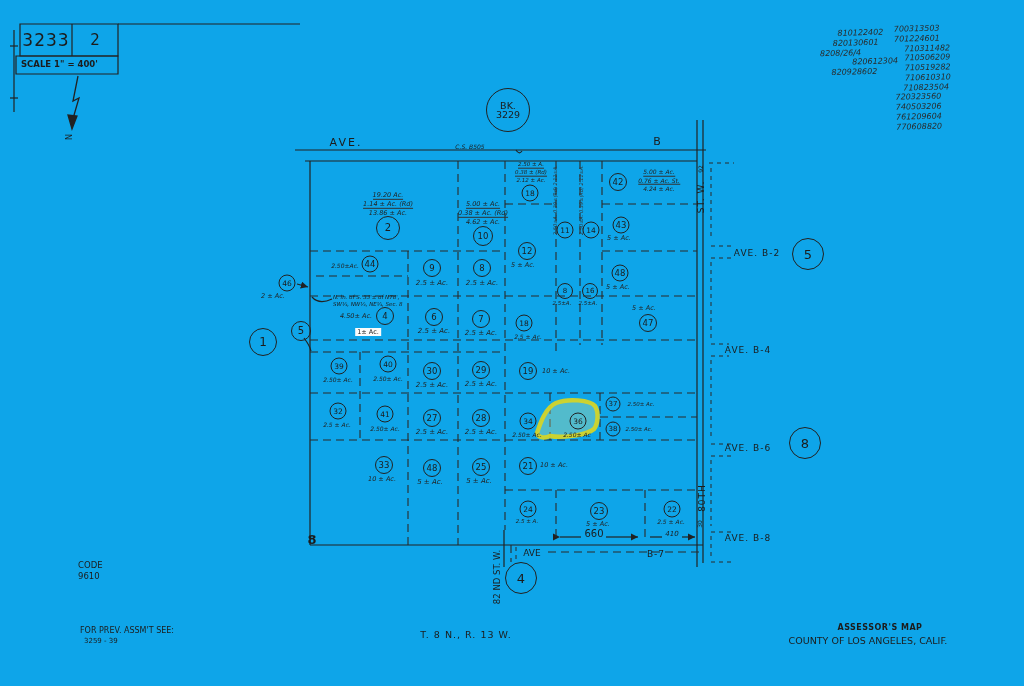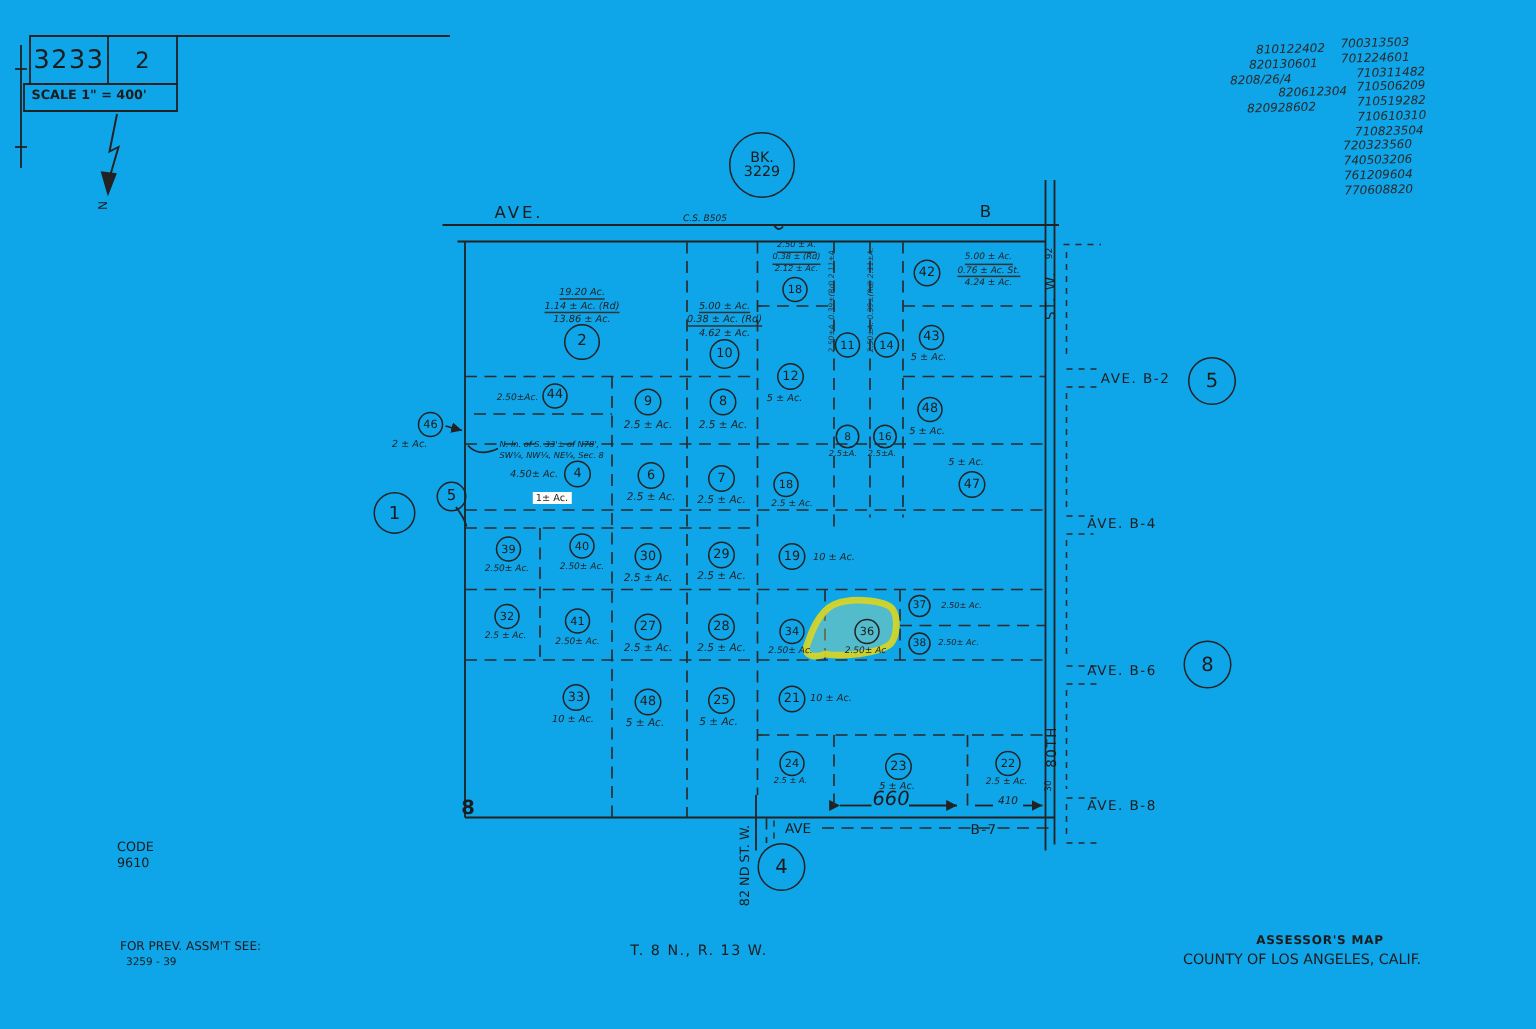--- a/index.html
+++ b/index.html
@@ -163,21 +163,21 @@
   <div class="t rot" style="left:702px;top:498px;font-size:9px;letter-spacing:1px">80TH</div>
   <div class="t rot" style="left:699px;top:524px;font-size:6px">30</div>
   <div class="t" style="left:757px;top:253px;font-size:9px;letter-spacing:1px">AVE. B-2</div>
   <div class="t" style="left:748px;top:350px;font-size:9px;letter-spacing:1px">AVE. B-4</div>
   <div class="t" style="left:748px;top:448px;font-size:9px;letter-spacing:1px">AVE. B-6</div>
   <div class="t" style="left:748px;top:538px;font-size:9px;letter-spacing:1px">AVE. B-8</div>
   <div class="t" style="left:532px;top:553px;font-size:9px">AVE</div>
   <div class="t" style="left:656px;top:554px;font-size:9px;letter-spacing:1px">B-7</div>
   <div class="t rot" style="left:497px;top:577px;font-size:8.5px">82 ND  ST. W.</div>
 
-  <div class="t" style="left:594px;top:533px;font-size:13px;font-style:italic">660</div>
+  <div class="t" style="left:594px;top:533px;font-size:10px;">660</div>
   <div class="t" style="left:672px;top:534px;font-size:7px;font-style:italic">410</div>
   <div class="t" style="left:312px;top:539px;font-size:13px;font-weight:bold">8</div>
   <div class="t bg" style="left:368px;top:332px;font-size:6.5px;">1± Ac.</div>
 
   <div class="tl" style="left:333px;top:294px;font-size:5.5px;font-style:italic;line-height:1.3">
     <div>N. ln. of S. 33'± of N78',</div>
       <div>SW¼, NW¼, NE¼, Sec. 8</div>
   </div>
 
   <div class="c" style="left:263px;top:342px;width:26px;height:26px;font-size:12px">1</div>

